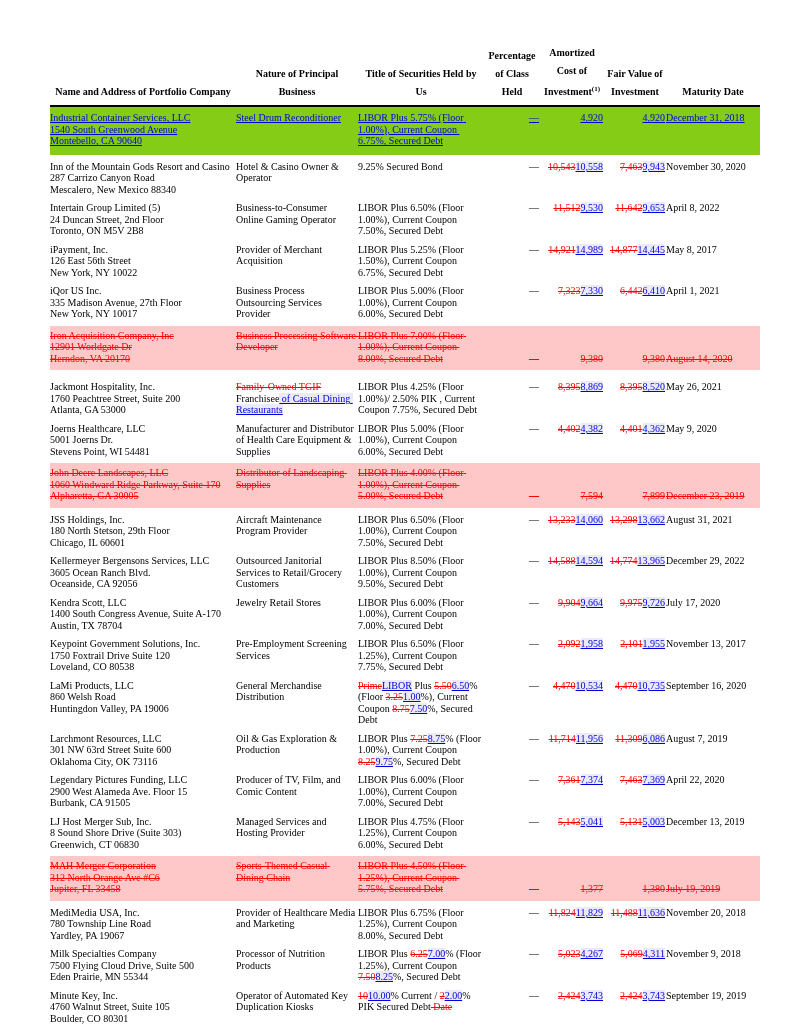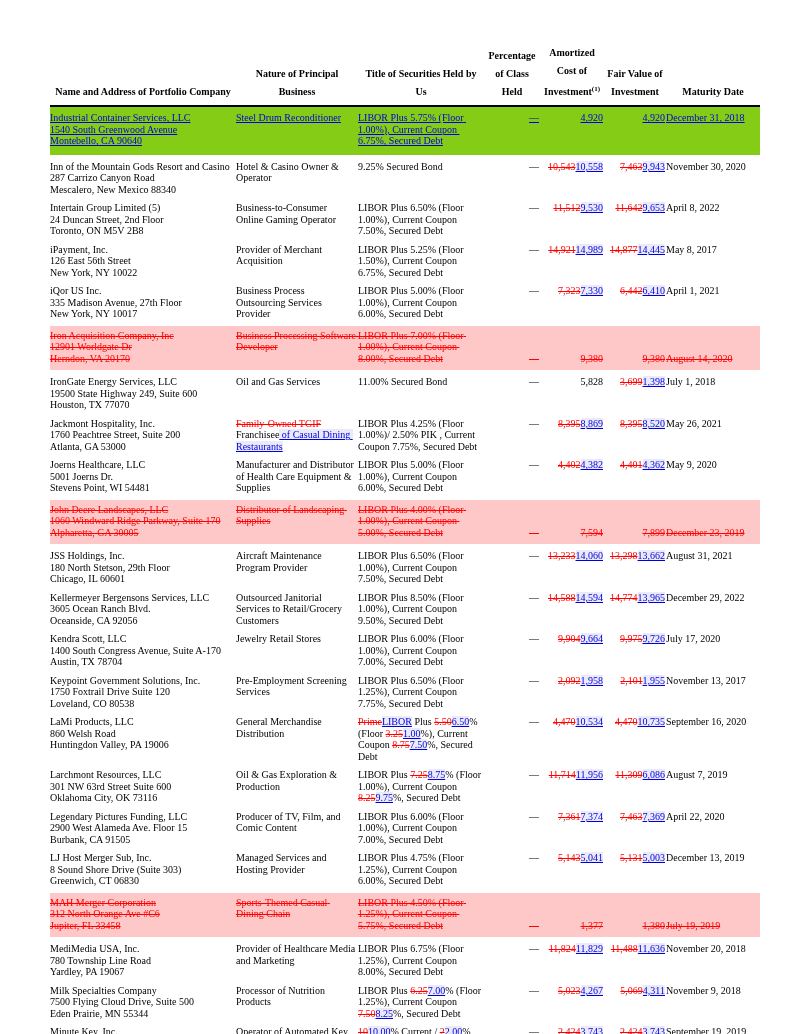--- a/index.html
+++ b/index.html
@@ -141,31 +141,20 @@
           <td class="c-biz">Business Processing Software Developer</td>
           <td class="c-sec">LIBOR Plus 7.00% (Floor 1.00%), Current Coupon 8.00%, Secured Debt</td>
           <td class="c-pct">—</td>
           <td class="c-cost num">9,380</td>
           <td class="c-fair num">9,380</td>
           <td class="c-mat">August 14, 2020</td>
         </tr>
         <tr class="spacer">
           <td colspan="7"></td>
         </tr>
-        <tr>
-          <td class="c-name">IronGate Energy Services, LLC
-19500 State Highway 249, Suite 600
-Houston, TX 77070</td>
-          <td class="c-biz">Oil and Gas Services</td>
-          <td class="c-sec">11.00% Secured Bond</td>
-          <td class="c-pct">—</td>
-          <td class="c-cost num">5,828</td>
-          <td class="c-fair num"><span class="sd">3,699</span><span class="si">1,398</span></td>
-          <td class="c-mat">July 1, 2018</td>
-        </tr>
         <tr class="spacer">
           <td colspan="7"></td>
         </tr>
         <tr>
           <td class="c-name">Jackmont Hospitality, Inc.
 1760 Peachtree Street, Suite 200
 Atlanta, GA 53000</td>
           <td class="c-biz"><span class="sd">Family-Owned TGIF</span>
 Franchisee<span class="si"> of Casual Dining Restaurants</span></td>
           <td class="c-sec">LIBOR Plus 4.25% (Floor 1.00%)/ 2.50% PIK , Current Coupon 7.75%, Secured Debt</td>

